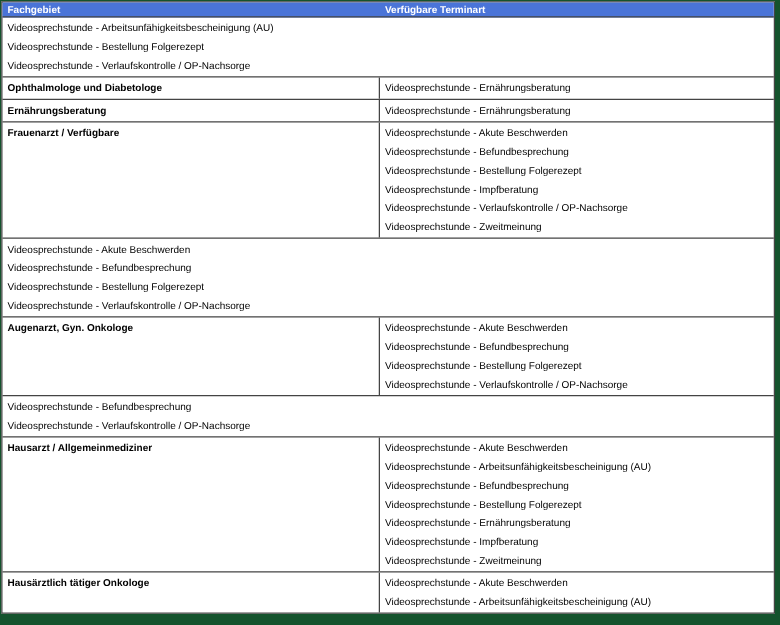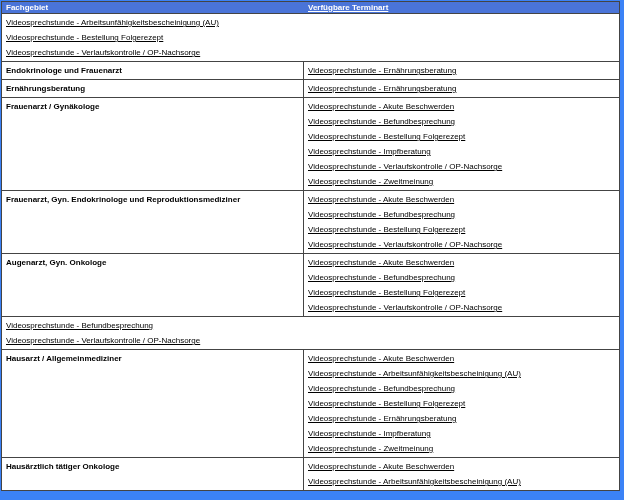--- a/index.html
+++ b/index.html
@@ -5,21 +5,21 @@
   * { margin: 0; padding: 0; box-sizing: border-box; }
   html, body { background: #ffffff; }
   body {
     width: 624px; height: 500px;
     font-family: "Liberation Sans", sans-serif;
     overflow: hidden;
   }
   .page {
     position: relative;
     width: 624px; height: 500px;
-    background: #3b82f6;
+    background: #14532d;
     overflow: hidden;
   }
   .table {
     position: absolute;
     left: 1px; top: 1px;
     width: 619px;
     border: 1px solid var(--border, #444444);
     background: #ffffff;
   }
   .thead {
@@ -33,21 +33,21 @@
     font-weight: bold;
     font-size: 8px;
     line-height: 12px;
     display: flex;
     align-items: center;
     padding-left: 4px;
     white-space: nowrap;
     overflow: hidden;
   }
   .col-left  { width: 302px; flex: 0 0 302px; }
-  .col-right { flex: 1 1 auto; min-width: 0; text-decoration: underline; }
+  .col-right { flex: 1 1 auto; min-width: 0; }
   .trow { display: flex; align-items: stretch; }
   .trow + .trow { border-top: 1px solid var(--border, #444444); }
   .td.col-left {
     border-right: 1px solid var(--border, #444444);
   }
   .specialty-slot {
     height: 15px;
     margin-top: 1px;
     display: flex;
     align-items: center;
@@ -83,54 +83,51 @@
   <div class="trow">
     <div class="td col-right appts">
             <div class="appt">Videosprechstunde - Arbeitsunfähigkeitsbescheinigung (AU)</div>
             <div class="appt">Videosprechstunde - Bestellung Folgerezept</div>
             <div class="appt">Videosprechstunde - Verlaufskontrolle / OP-Nachsorge</div>
           </div>
   </div>
 
   <div class="trow">
     <div class="td col-left">
-      <div class="specialty-slot">Endokrinologe und Frauenarzt</div>
+      <div class="specialty-slot">Ophthalmologe und Diabetologe</div>
     </div>
     <div class="td col-right appts">
             <div class="appt">Videosprechstunde - Ernährungsberatung</div>
           </div>
   </div>
 
   <div class="trow">
     <div class="td col-left">
       <div class="specialty-slot">Ernährungsberatung</div>
     </div>
     <div class="td col-right appts">
             <div class="appt">Videosprechstunde - Ernährungsberatung</div>
           </div>
   </div>
 
   <div class="trow">
     <div class="td col-left">
-      <div class="specialty-slot">Frauenarzt / Gynäkologe</div>
+      <div class="specialty-slot">Frauenarzt / Verfügbare</div>
     </div>
     <div class="td col-right appts">
             <div class="appt">Videosprechstunde - Akute Beschwerden</div>
             <div class="appt">Videosprechstunde - Befundbesprechung</div>
             <div class="appt">Videosprechstunde - Bestellung Folgerezept</div>
             <div class="appt">Videosprechstunde - Impfberatung</div>
             <div class="appt">Videosprechstunde - Verlaufskontrolle / OP-Nachsorge</div>
             <div class="appt">Videosprechstunde - Zweitmeinung</div>
           </div>
   </div>
 
   <div class="trow">
-    <div class="td col-left">
-      <div class="specialty-slot">Frauenarzt, Gyn. Endokrinologe und Reproduktionsmediziner</div>
-    </div>
     <div class="td col-right appts">
             <div class="appt">Videosprechstunde - Akute Beschwerden</div>
             <div class="appt">Videosprechstunde - Befundbesprechung</div>
             <div class="appt">Videosprechstunde - Bestellung Folgerezept</div>
             <div class="appt">Videosprechstunde - Verlaufskontrolle / OP-Nachsorge</div>
           </div>
   </div>
 
   <div class="trow">
     <div class="td col-left">

